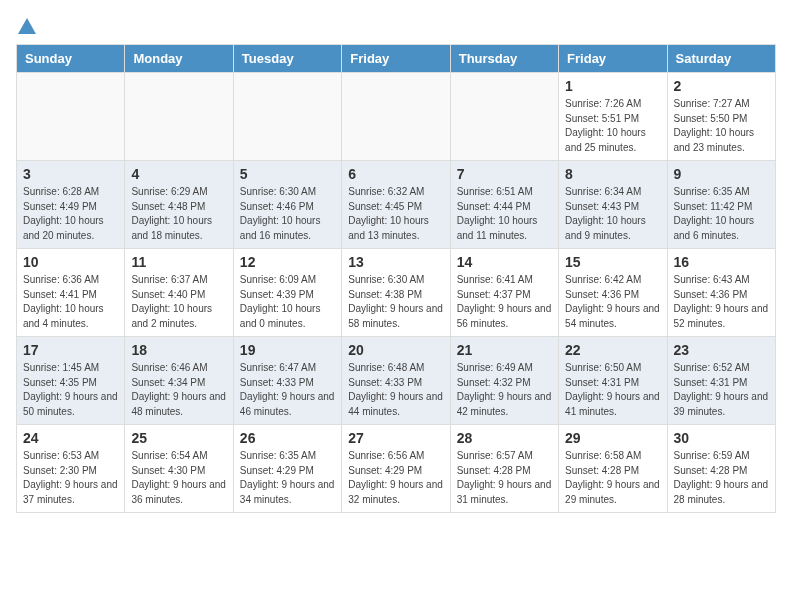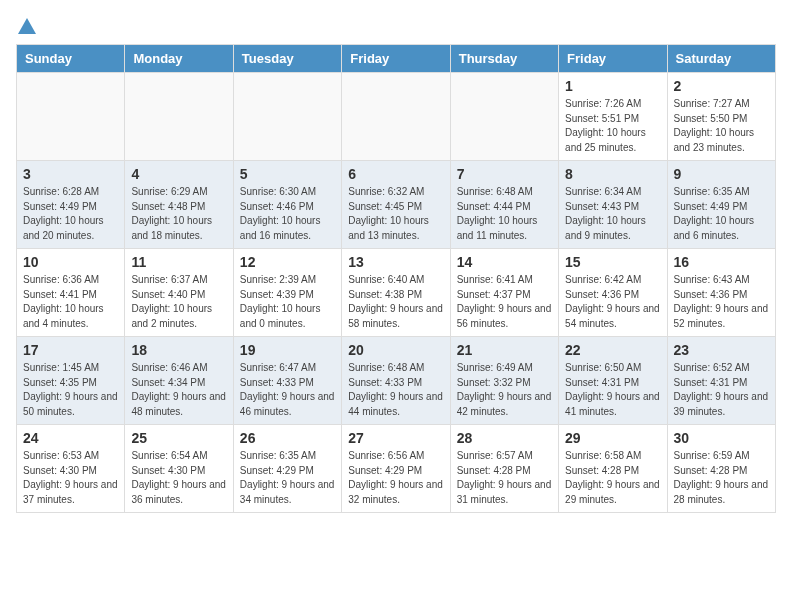--- a/index.html
+++ b/index.html
@@ -91,59 +91,59 @@
 Daylight: 10 hours and 16 minutes.</div>
           </td>
           <td>
             <div class="day-number">6</div>
             <div class="day-info">Sunrise: 6:32 AM
 Sunset: 4:45 PM
 Daylight: 10 hours and 13 minutes.</div>
           </td>
           <td>
             <div class="day-number">7</div>
-            <div class="day-info">Sunrise: 6:48 AM
+            <div class="day-info">Sunrise: 6:51 AM
 Sunset: 4:44 PM
 Daylight: 10 hours and 11 minutes.</div>
           </td>
           <td>
             <div class="day-number">8</div>
             <div class="day-info">Sunrise: 6:34 AM
 Sunset: 4:43 PM
 Daylight: 10 hours and 9 minutes.</div>
           </td>
           <td>
             <div class="day-number">9</div>
             <div class="day-info">Sunrise: 6:35 AM
-Sunset: 4:49 PM
+Sunset: 11:42 PM
 Daylight: 10 hours and 6 minutes.</div>
           </td>
         </tr>
         <tr>
           <td>
             <div class="day-number">10</div>
             <div class="day-info">Sunrise: 6:36 AM
 Sunset: 4:41 PM
 Daylight: 10 hours and 4 minutes.</div>
           </td>
           <td>
             <div class="day-number">11</div>
             <div class="day-info">Sunrise: 6:37 AM
 Sunset: 4:40 PM
 Daylight: 10 hours and 2 minutes.</div>
           </td>
           <td>
             <div class="day-number">12</div>
-            <div class="day-info">Sunrise: 2:39 AM
+            <div class="day-info">Sunrise: 6:09 AM
 Sunset: 4:39 PM
 Daylight: 10 hours and 0 minutes.</div>
           </td>
           <td>
             <div class="day-number">13</div>
-            <div class="day-info">Sunrise: 6:40 AM
+            <div class="day-info">Sunrise: 6:30 AM
 Sunset: 4:38 PM
 Daylight: 9 hours and 58 minutes.</div>
           </td>
           <td>
             <div class="day-number">14</div>
             <div class="day-info">Sunrise: 6:41 AM
 Sunset: 4:37 PM
 Daylight: 9 hours and 56 minutes.</div>
           </td>
           <td>
@@ -180,41 +180,41 @@
           </td>
           <td>
             <div class="day-number">20</div>
             <div class="day-info">Sunrise: 6:48 AM
 Sunset: 4:33 PM
 Daylight: 9 hours and 44 minutes.</div>
           </td>
           <td>
             <div class="day-number">21</div>
             <div class="day-info">Sunrise: 6:49 AM
-Sunset: 3:32 PM
+Sunset: 4:32 PM
 Daylight: 9 hours and 42 minutes.</div>
           </td>
           <td>
             <div class="day-number">22</div>
             <div class="day-info">Sunrise: 6:50 AM
 Sunset: 4:31 PM
 Daylight: 9 hours and 41 minutes.</div>
           </td>
           <td>
             <div class="day-number">23</div>
             <div class="day-info">Sunrise: 6:52 AM
 Sunset: 4:31 PM
 Daylight: 9 hours and 39 minutes.</div>
           </td>
         </tr>
         <tr>
           <td>
             <div class="day-number">24</div>
             <div class="day-info">Sunrise: 6:53 AM
-Sunset: 4:30 PM
+Sunset: 2:30 PM
 Daylight: 9 hours and 37 minutes.</div>
           </td>
           <td>
             <div class="day-number">25</div>
             <div class="day-info">Sunrise: 6:54 AM
 Sunset: 4:30 PM
 Daylight: 9 hours and 36 minutes.</div>
           </td>
           <td>
             <div class="day-number">26</div>

